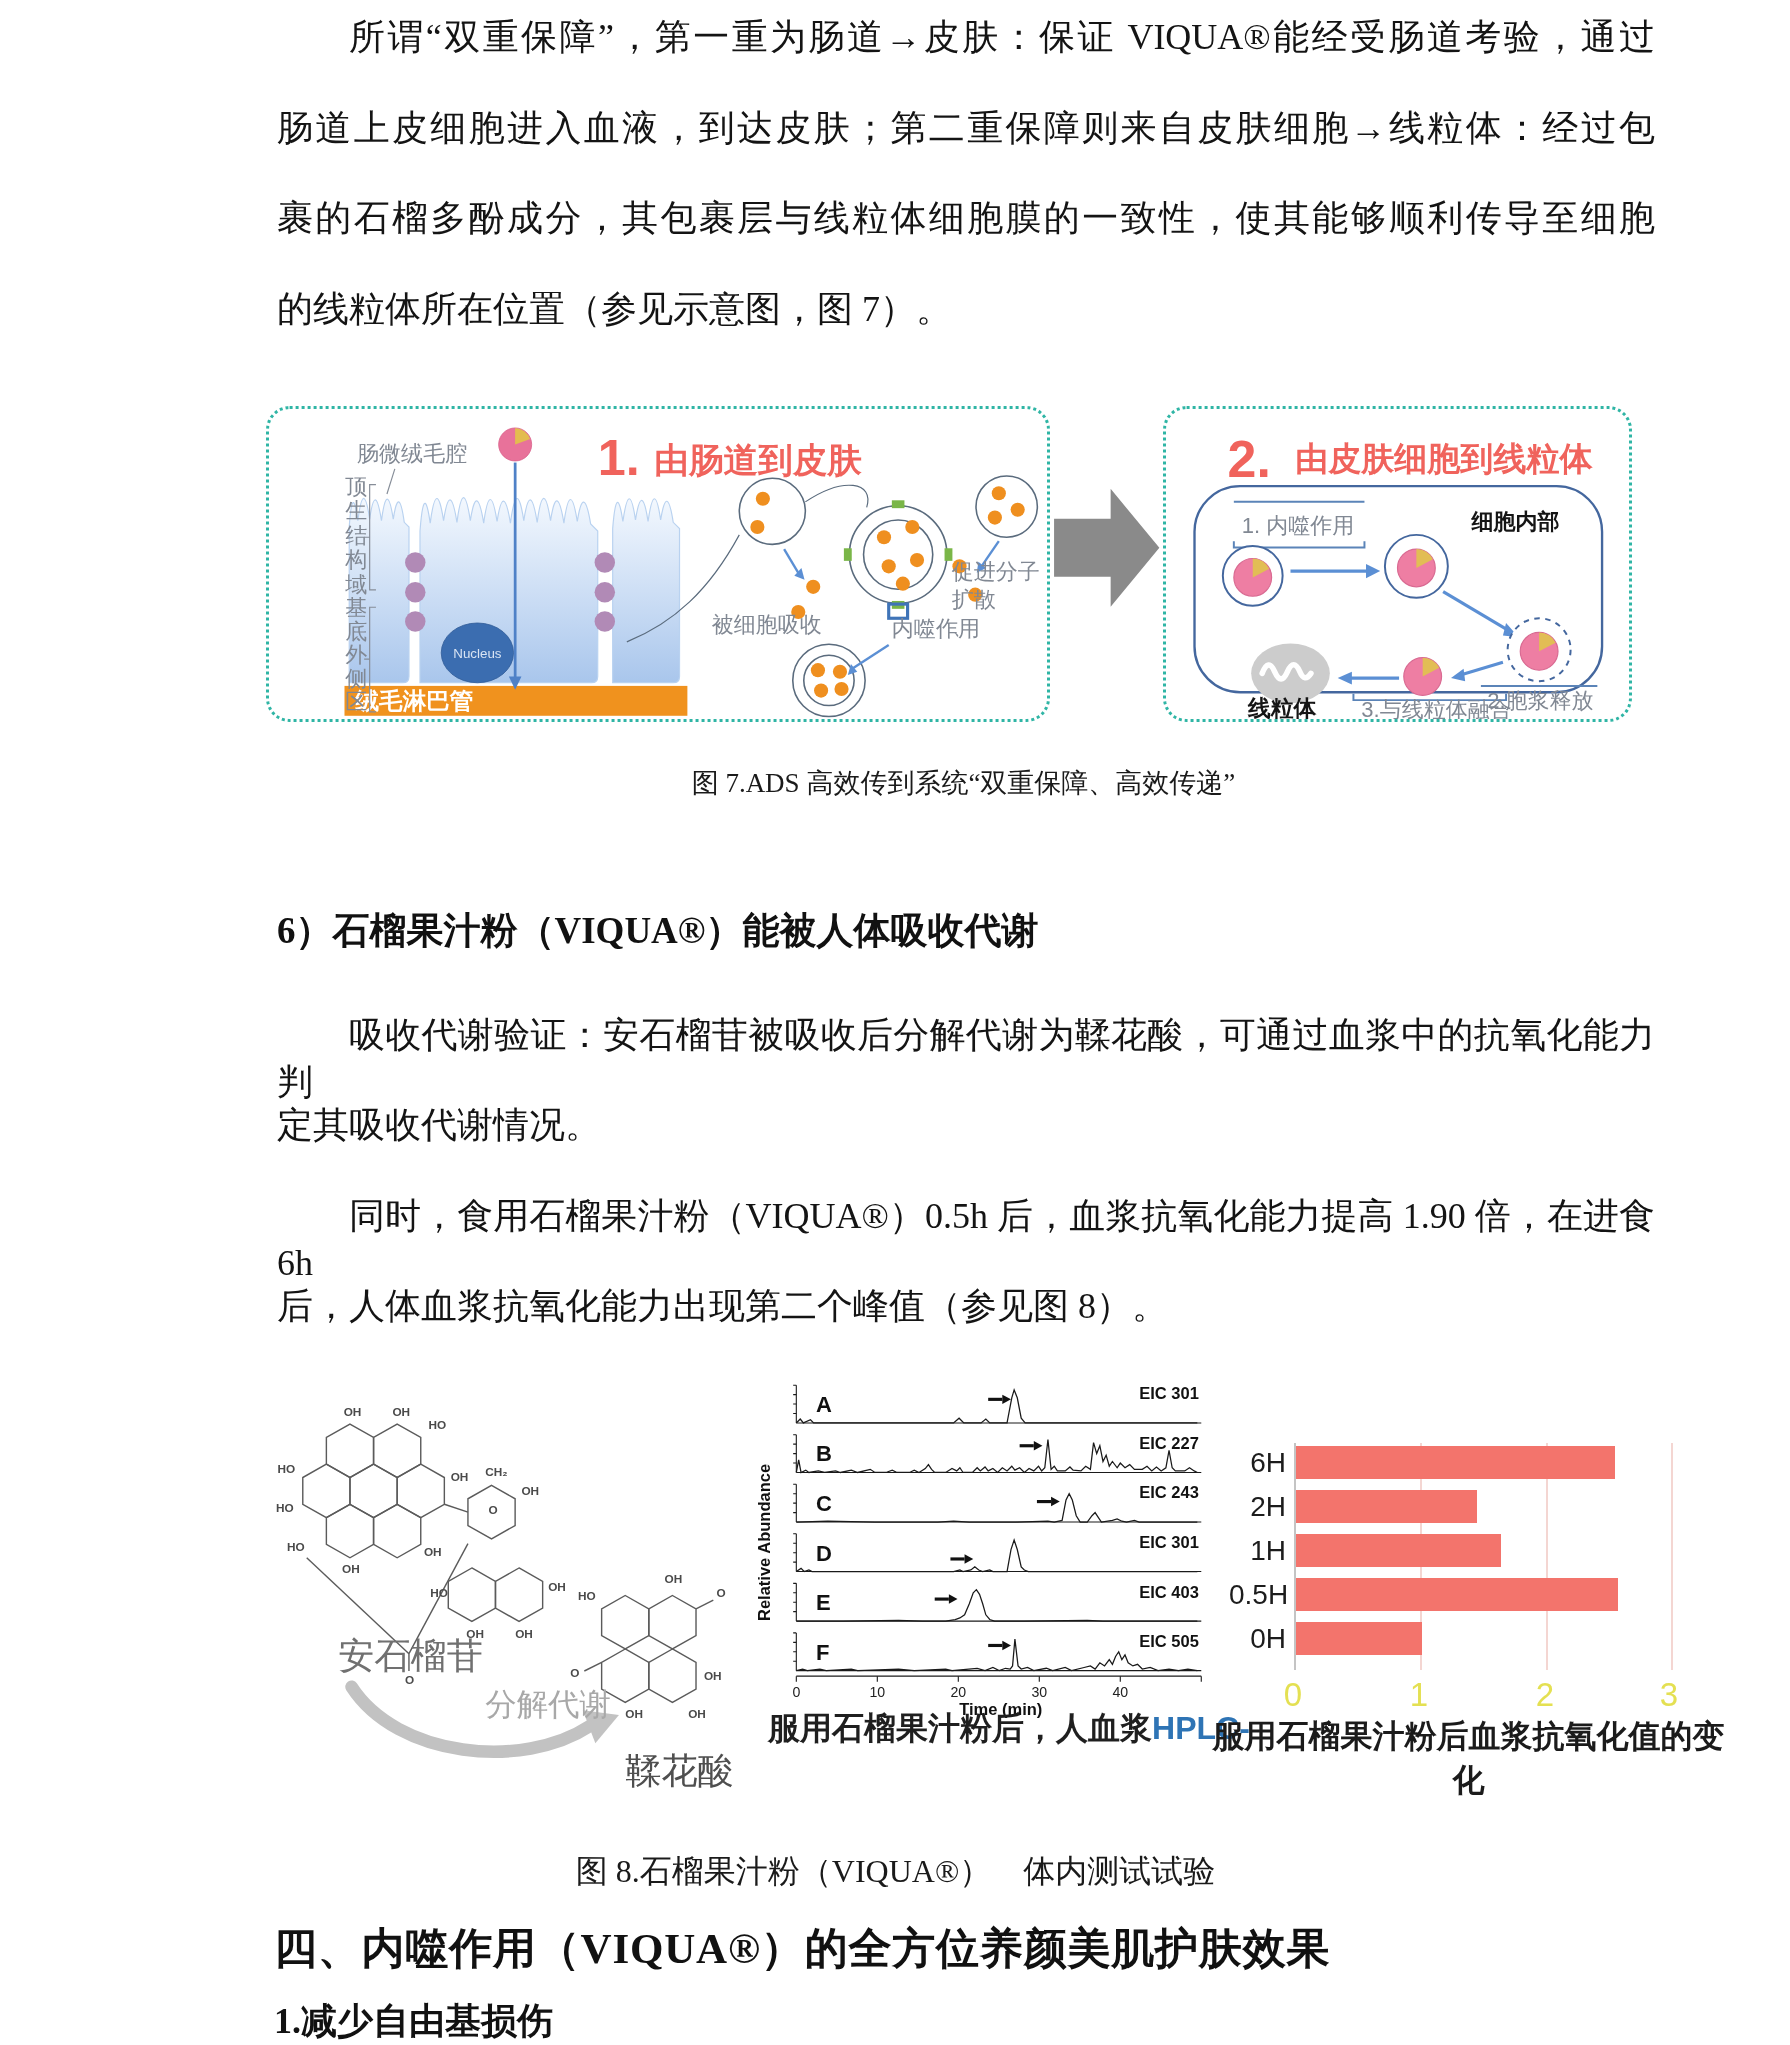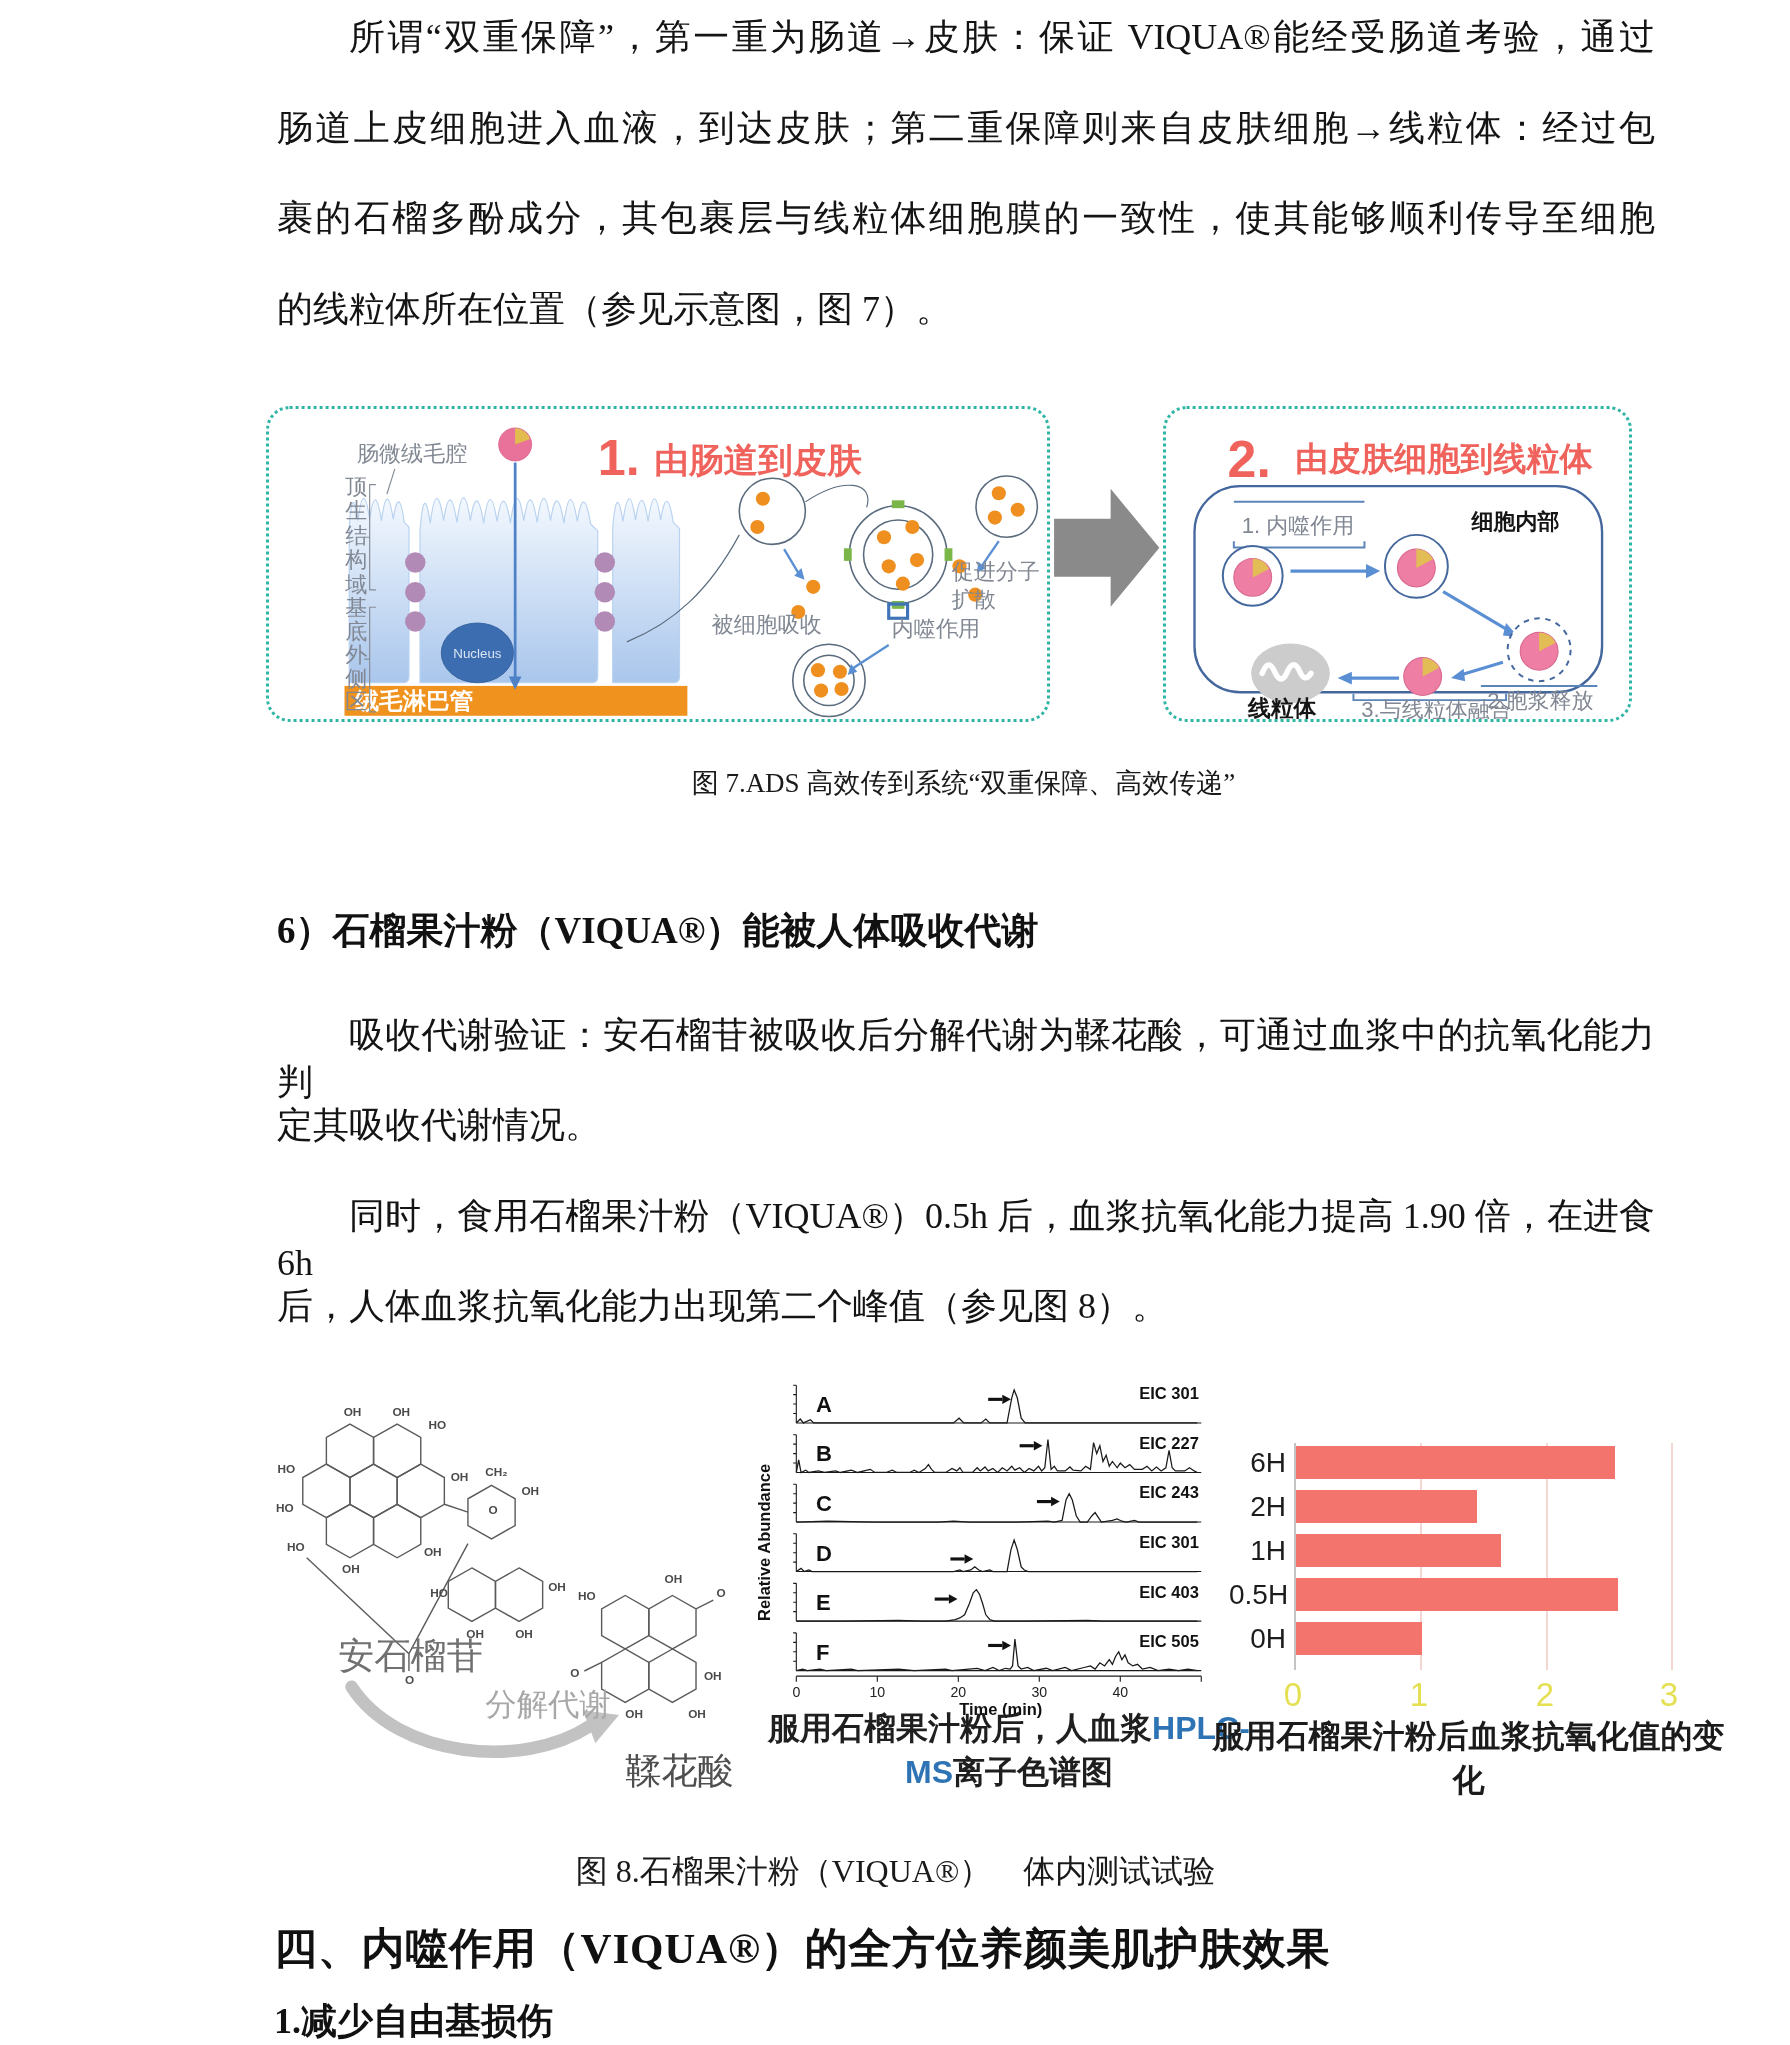--- a/index.html
+++ b/index.html
@@ -344,21 +344,20 @@
       <text class="tick" x="153" y="414">10</text>
       <text class="tick" x="256" y="414">20</text>
       <text class="tick" x="359" y="414">30</text>
       <text class="tick" x="462" y="414">40</text>
       <text x="310" y="438" font-size="21" font-weight="bold" text-anchor="middle" fill="#111">Time (min)</text>
     </g>
   </svg>
 
   <div class="hplccap">
     <div><span>服用石榴果汁粉后，人血浆</span><span class="blue">HPLC-</span></div>
-    <div><span class="blue">MS</span><span>离子色谱图</span></div>
   </div>
 
   <div class="barwrap">
     <div class="bc-cat" style="top:3.1px">6H</div>
     <div class="bc-cat" style="top:47px">2H</div>
     <div class="bc-cat" style="top:91px">1H</div>
     <div class="bc-cat" style="top:135px">0.5H</div>
     <div class="bc-cat" style="top:179px">0H</div>
     <div class="bc-plot">
       <div class="bc-grid" style="left:124px"></div>

